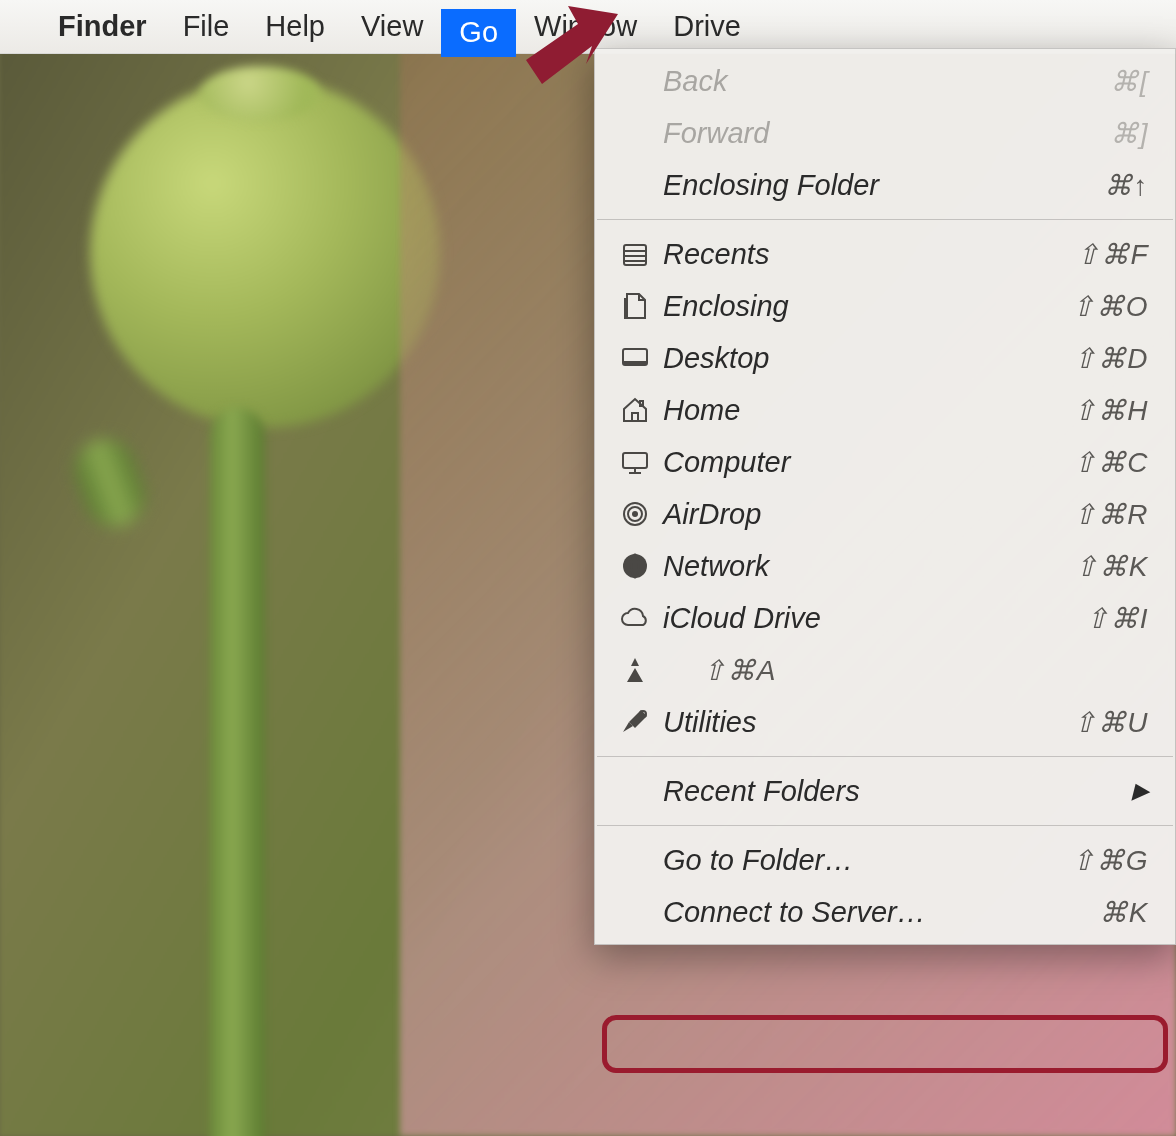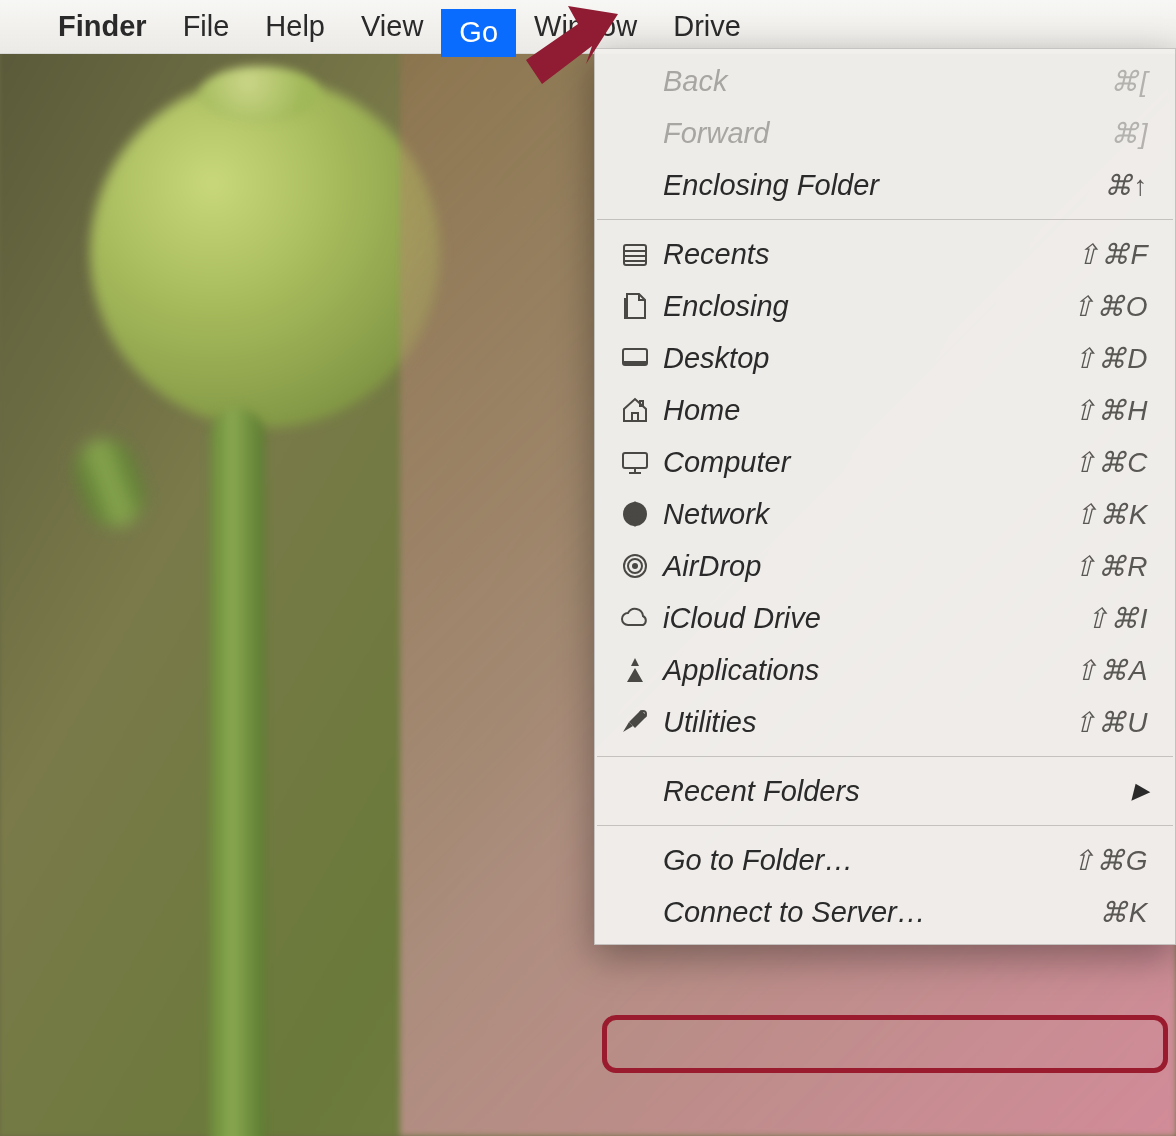--- a/index.html
+++ b/index.html
@@ -273,54 +273,53 @@
           <line x1="10" y1="27" x2="22" y2="27"></line>
           <line x1="16" y1="22" x2="16" y2="27"></line>
         </svg>
     </span>
     <span class="menu-label">Computer</span>
     <span class="menu-shortcut">⇧⌘C</span>
   </div>
   <div class="menu-row">
     <span class="menu-icon-slot">
       <svg class="icon" viewBox="0 0 32 32">
-          <circle cx="16" cy="16" r="12" class="fill"></circle>
-          <path d="M6 12h20M6 20h20M16 4c-5 6-5 18 0 24M16 4c5 6 5 18 0 24" stroke="#f1efec" fill="none"></path>
-        </svg>
-    </span>
-    <span class="menu-label">Network</span>
-    <span class="menu-shortcut">⇧⌘K</span>
-  </div>
-  <div class="menu-row">
-    <span class="menu-icon-slot">
-      <svg class="icon" viewBox="0 0 32 32">
           <circle cx="16" cy="16" r="3" class="fill"></circle>
           <circle cx="16" cy="16" r="7"></circle>
           <circle cx="16" cy="16" r="11"></circle>
         </svg>
     </span>
     <span class="menu-label">AirDrop</span>
     <span class="menu-shortcut">⇧⌘R</span>
   </div>
   <div class="menu-row">
     <span class="menu-icon-slot">
       <svg class="icon" viewBox="0 0 32 32">
+          <circle cx="16" cy="16" r="12" class="fill"></circle>
+          <path d="M6 12h20M6 20h20M16 4c-5 6-5 18 0 24M16 4c5 6 5 18 0 24" stroke="#f1efec" fill="none"></path>
+        </svg>
+    </span>
+    <span class="menu-label">Network</span>
+    <span class="menu-shortcut">⇧⌘K</span>
+  </div>
+  <div class="menu-row">
+    <span class="menu-icon-slot">
+      <svg class="icon" viewBox="0 0 32 32">
           <path d="M24 23H9a6 6 0 010-12 8 8 0 0115 3 5 5 0 010 9z"></path>
         </svg>
     </span>
     <span class="menu-label">iCloud Drive</span>
     <span class="menu-shortcut">⇧⌘I</span>
   </div>
   <div class="menu-row">
     <span class="menu-icon-slot">
       <svg class="icon" viewBox="0 0 32 32">
           <path d="M16 4l4 8h-8zM8 28l8-14 8 14z" class="fill"></path>
         </svg>
     </span>
-    <span class="menu-label">Applications</span>
     <span class="menu-shortcut">⇧⌘A</span>
   </div>
   <div class="menu-row">
     <span class="menu-icon-slot">
       <svg class="icon" viewBox="0 0 32 32">
           <path d="M22 4l6 6-12 12-6-6z" class="fill"></path>
           <path d="M10 16l-6 10 10-6" class="fill"></path>
           <circle cx="24" cy="8" r="3" fill="#f1efec"></circle>
         </svg>
     </span>

